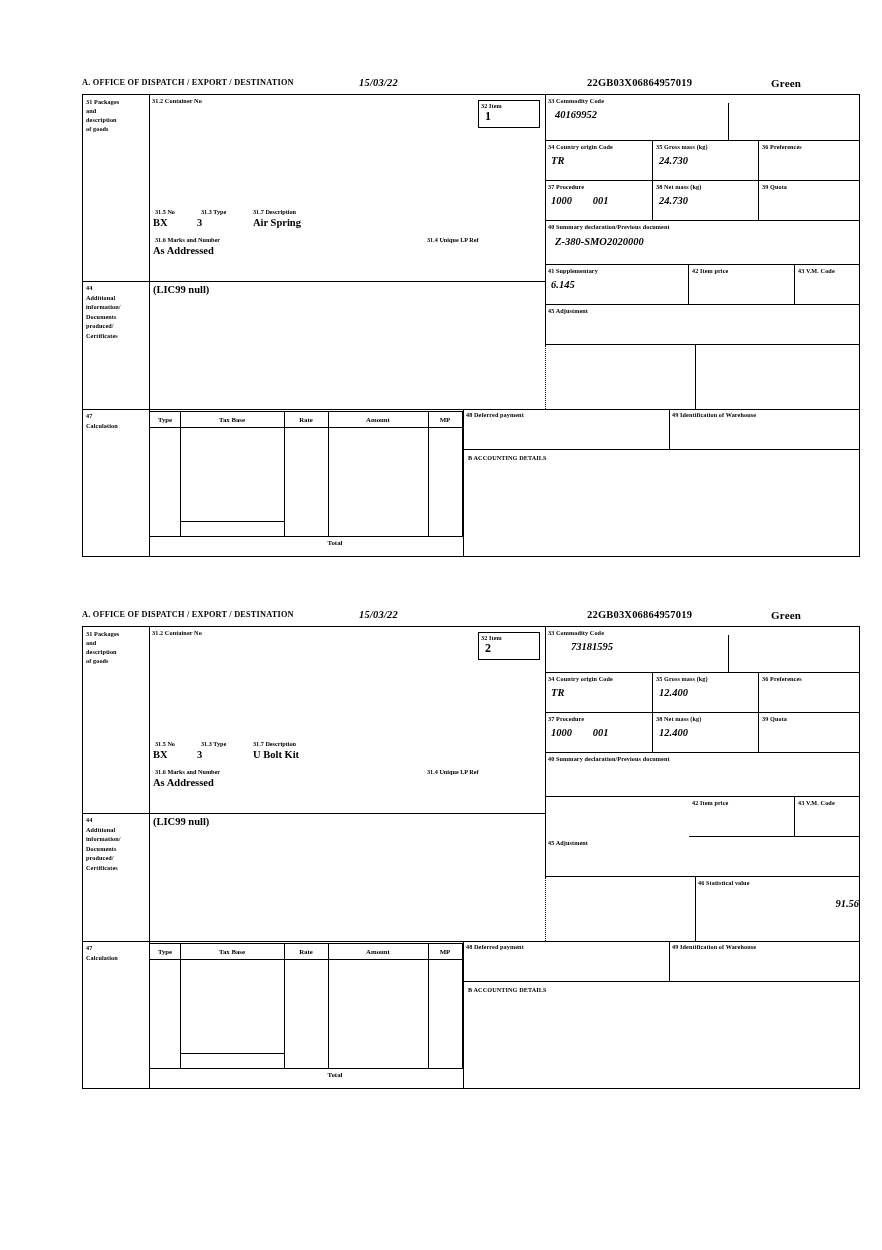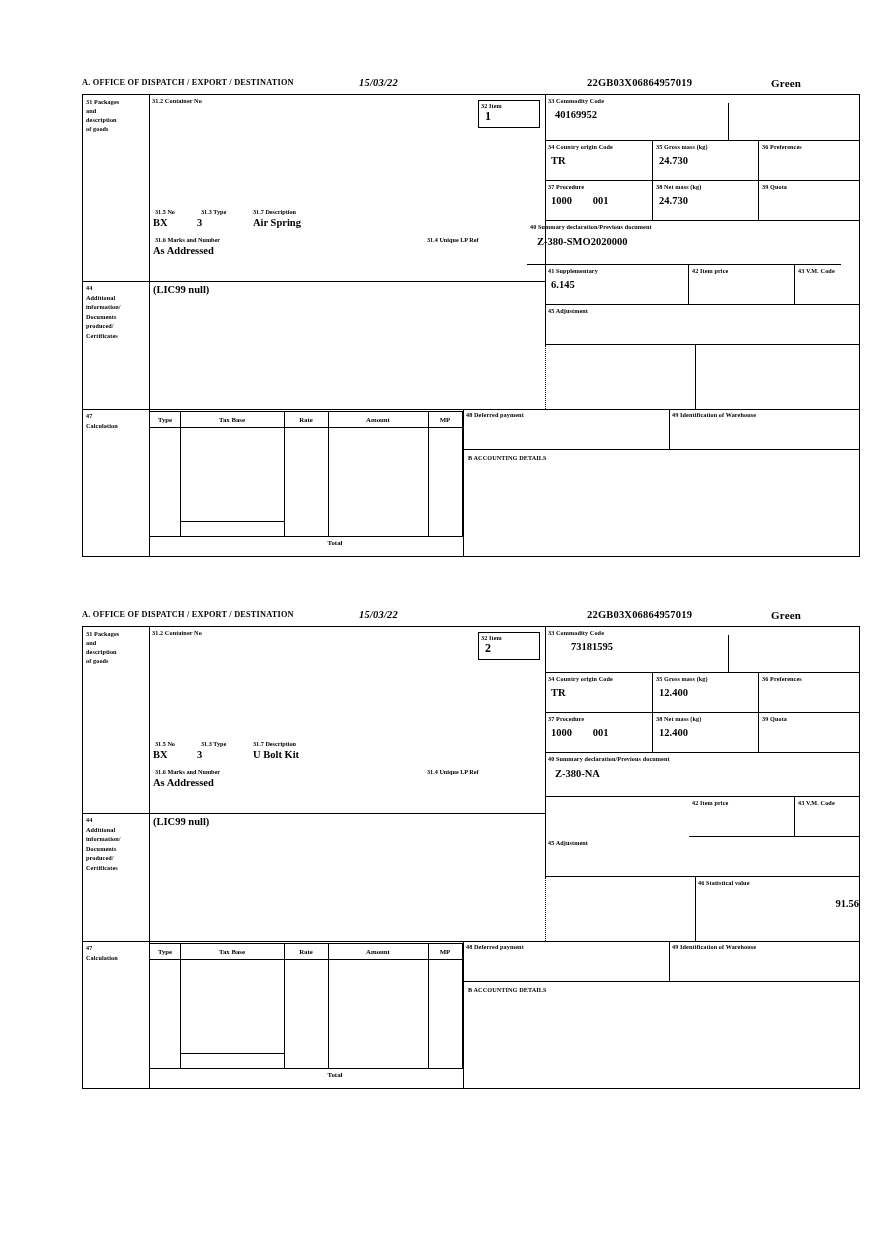--- a/index.html
+++ b/index.html
@@ -88,20 +88,21 @@
     line-height: 8px;
     padding: 2px 0 0 3px;
     white-space: nowrap;
   }
   .lab.multi { white-space: normal; }
   .val {
     font-size: 10.5px;
     font-weight: bold;
     padding-left: 6px;
     line-height: 13px;
+    font-style: italic;
   }
 
   
   .sublab {
     position: absolute;
     font-size: 6.2px;
     font-weight: bold;
     white-space: nowrap;
   }
   .subval {
@@ -229,21 +230,21 @@
       </div>
       <div class="cell bb br" style="left:570px;top:86px;width:106px;height:40px;">
         <div class="lab">38 Net mass (kg)</div>
         <div class="val" style="padding-top:3px;">24.730</div>
       </div>
       <div class="cell bb" style="left:676px;top:86px;width:100px;height:40px;">
         <div class="lab">39 Quota</div>
         <div class="val" style="padding-top:3px;"></div>
       </div>
 
-      <div class="cell bb" style="left:444px;top:126px;width:314px;height:44px;">
+      <div class="cell bb" style="left:462px;top:126px;width:314px;height:44px;">
         <div class="lab">40 Summary declaration/Previous document</div>
         <div class="val" style="padding-left:10px;padding-top:4px;">Z-380-SMO2020000</div>
       </div>
 
       <div class="cell bb br" style="left:462px;top:170px;width:144px;height:40px;">
         <div class="lab">41 Supplementary</div>
         <div class="val" style="padding-top:3px;">6.145</div>
       </div>
       <div class="cell bb br" style="left:606px;top:170px;width:106px;height:40px;">
         <div class="lab">42 Item price</div>
@@ -400,21 +401,20 @@
         <div class="lab">38 Net mass (kg)</div>
         <div class="val" style="padding-top:3px;">12.400</div>
       </div>
       <div class="cell bb" style="left:676px;top:86px;width:100px;height:40px;">
         <div class="lab">39 Quota</div>
         <div class="val" style="padding-top:3px;"></div>
       </div>
 
       <div class="cell bb" style="left:462px;top:126px;width:314px;height:44px;">
         <div class="lab">40 Summary declaration/Previous document</div>
-        <div class="val" style="padding-left:10px;padding-top:4px;">Z-380-NA</div>
       </div>
 
       <div class="cell bb br" style="left:606px;top:170px;width:106px;height:40px;">
         <div class="lab">42 Item price</div>
         <div class="val" style="padding-top:3px;"></div>
       </div>
       <div class="cell bb" style="left:712px;top:170px;width:64px;height:40px;">
         <div class="lab">43 V.M. Code</div>
         <div class="val" style="padding-top:3px;"></div>
       </div>

